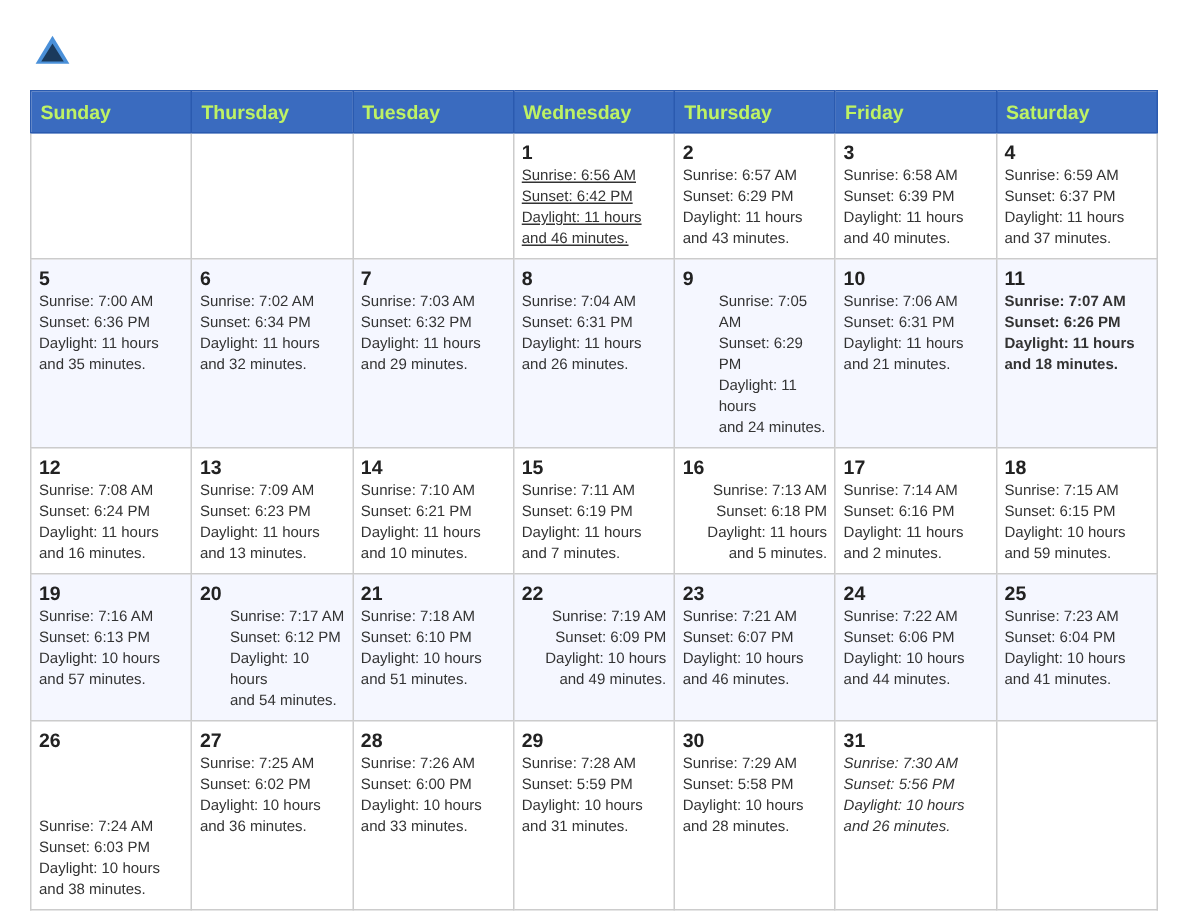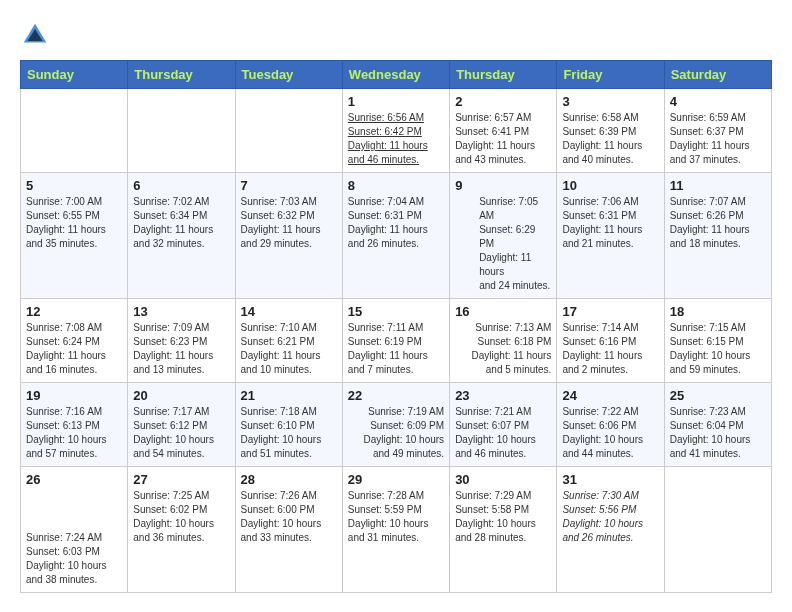--- a/index.html
+++ b/index.html
@@ -133,21 +133,21 @@
           <td>
             <div class="day-number">1</div>
             <div class="day-info" style="white-space: pre-line; text-decoration: underline;">Sunrise: 6:56 AM
 Sunset: 6:42 PM
 Daylight: 11 hours
 and 46 minutes.</div>
           </td>
           <td>
             <div class="day-number">2</div>
             <div class="day-info" style="white-space: pre-line;">Sunrise: 6:57 AM
-Sunset: 6:41 PM
+Sunset: 6:29 PM
 Daylight: 11 hours
 and 43 minutes.</div>
           </td>
           <td>
             <div class="day-number">3</div>
             <div class="day-info" style="white-space: pre-line;">Sunrise: 6:58 AM
 Sunset: 6:39 PM
 Daylight: 11 hours
 and 40 minutes.</div>
           </td>
@@ -156,21 +156,21 @@
             <div class="day-info" style="white-space: pre-line;">Sunrise: 6:59 AM
 Sunset: 6:37 PM
 Daylight: 11 hours
 and 37 minutes.</div>
           </td>
         </tr>
         <tr>
           <td>
             <div class="day-number">5</div>
             <div class="day-info" style="white-space: pre-line;">Sunrise: 7:00 AM
-Sunset: 6:55 PM
+Sunset: 6:36 PM
 Daylight: 11 hours
 and 35 minutes.</div>
           </td>
           <td>
             <div class="day-number">6</div>
             <div class="day-info" style="white-space: pre-line;">Sunrise: 7:02 AM
 Sunset: 6:34 PM
 Daylight: 11 hours
 and 32 minutes.</div>
           </td>
@@ -197,21 +197,21 @@
           </td>
           <td>
             <div class="day-number">10</div>
             <div class="day-info" style="white-space: pre-line;">Sunrise: 7:06 AM
 Sunset: 6:31 PM
 Daylight: 11 hours
 and 21 minutes.</div>
           </td>
           <td>
             <div class="day-number">11</div>
-            <div class="day-info" style="white-space: pre-line;">Sunrise: 7:07 AM
+            <div class="day-info" style="white-space: pre-line; font-weight: bold;">Sunrise: 7:07 AM
 Sunset: 6:26 PM
 Daylight: 11 hours
 and 18 minutes.</div>
           </td>
         </tr>
         <tr>
           <td>
             <div class="day-number">12</div>
             <div class="day-info" style="white-space: pre-line;">Sunrise: 7:08 AM
 Sunset: 6:24 PM
@@ -264,21 +264,21 @@
         <tr>
           <td>
             <div class="day-number">19</div>
             <div class="day-info" style="white-space: pre-line;">Sunrise: 7:16 AM
 Sunset: 6:13 PM
 Daylight: 10 hours
 and 57 minutes.</div>
           </td>
           <td>
             <div class="day-number">20</div>
-            <div class="day-info" style="white-space: pre-line;">Sunrise: 7:17 AM
+            <div class="day-info" style="white-space: pre-line; margin-left: 20px;">Sunrise: 7:17 AM
 Sunset: 6:12 PM
 Daylight: 10 hours
 and 54 minutes.</div>
           </td>
           <td>
             <div class="day-number">21</div>
             <div class="day-info" style="white-space: pre-line;">Sunrise: 7:18 AM
 Sunset: 6:10 PM
 Daylight: 10 hours
 and 51 minutes.</div>

